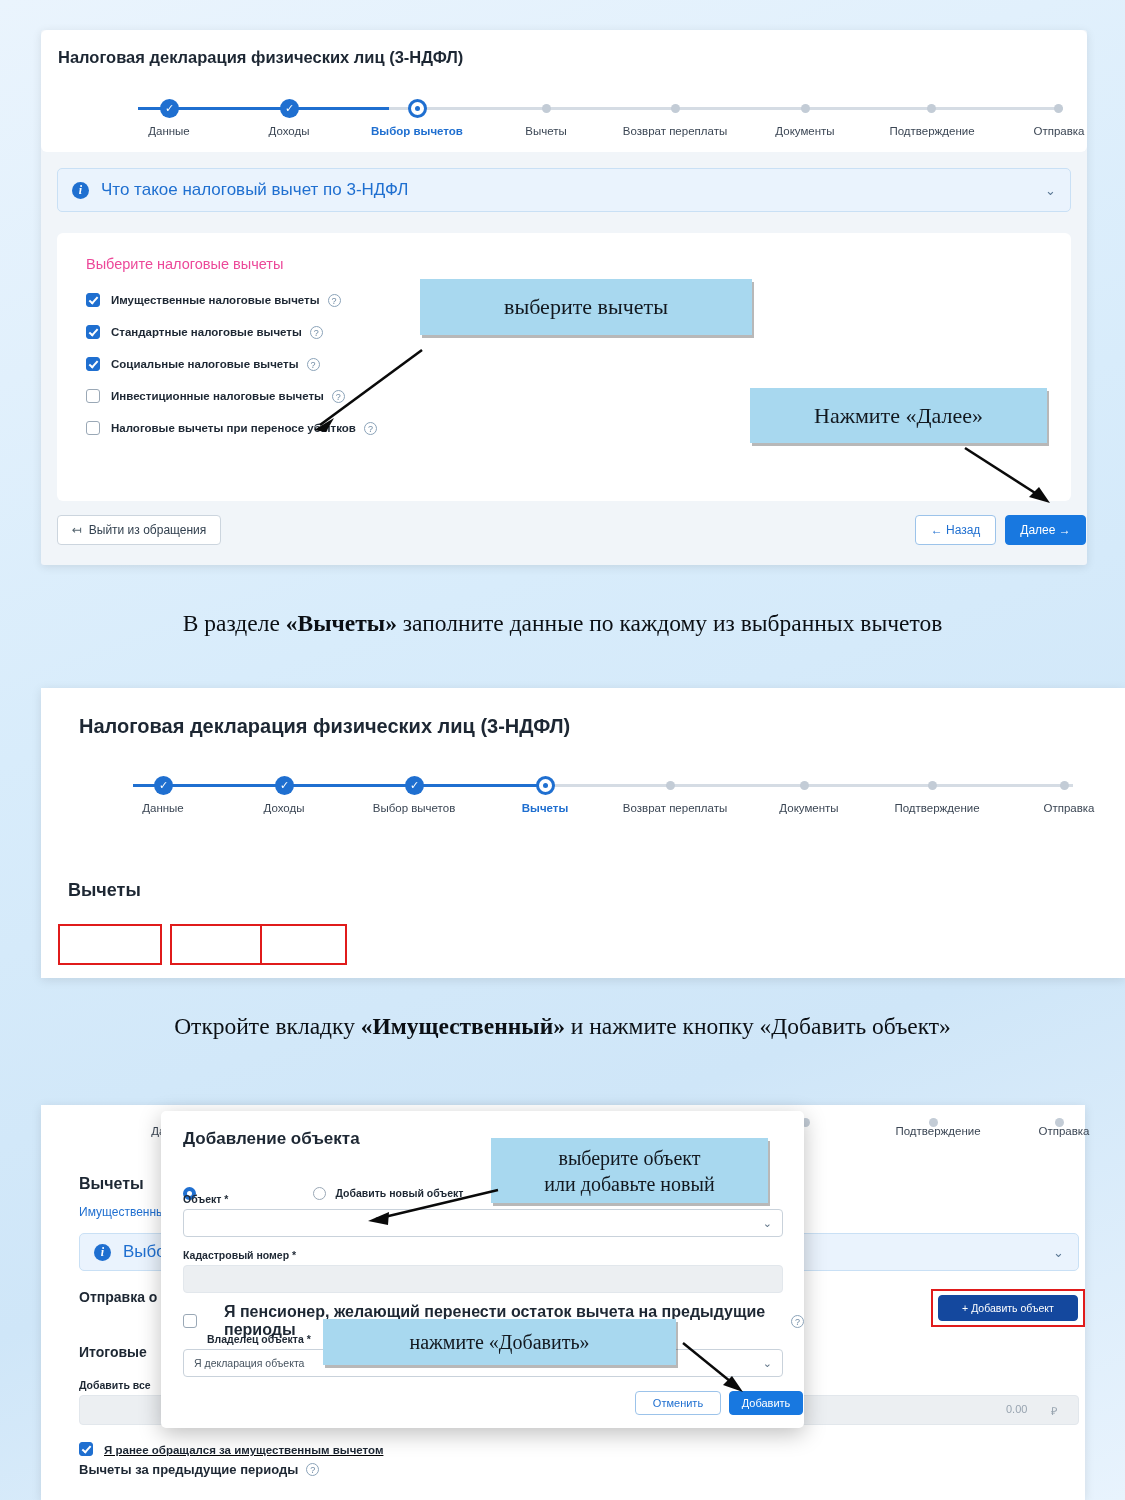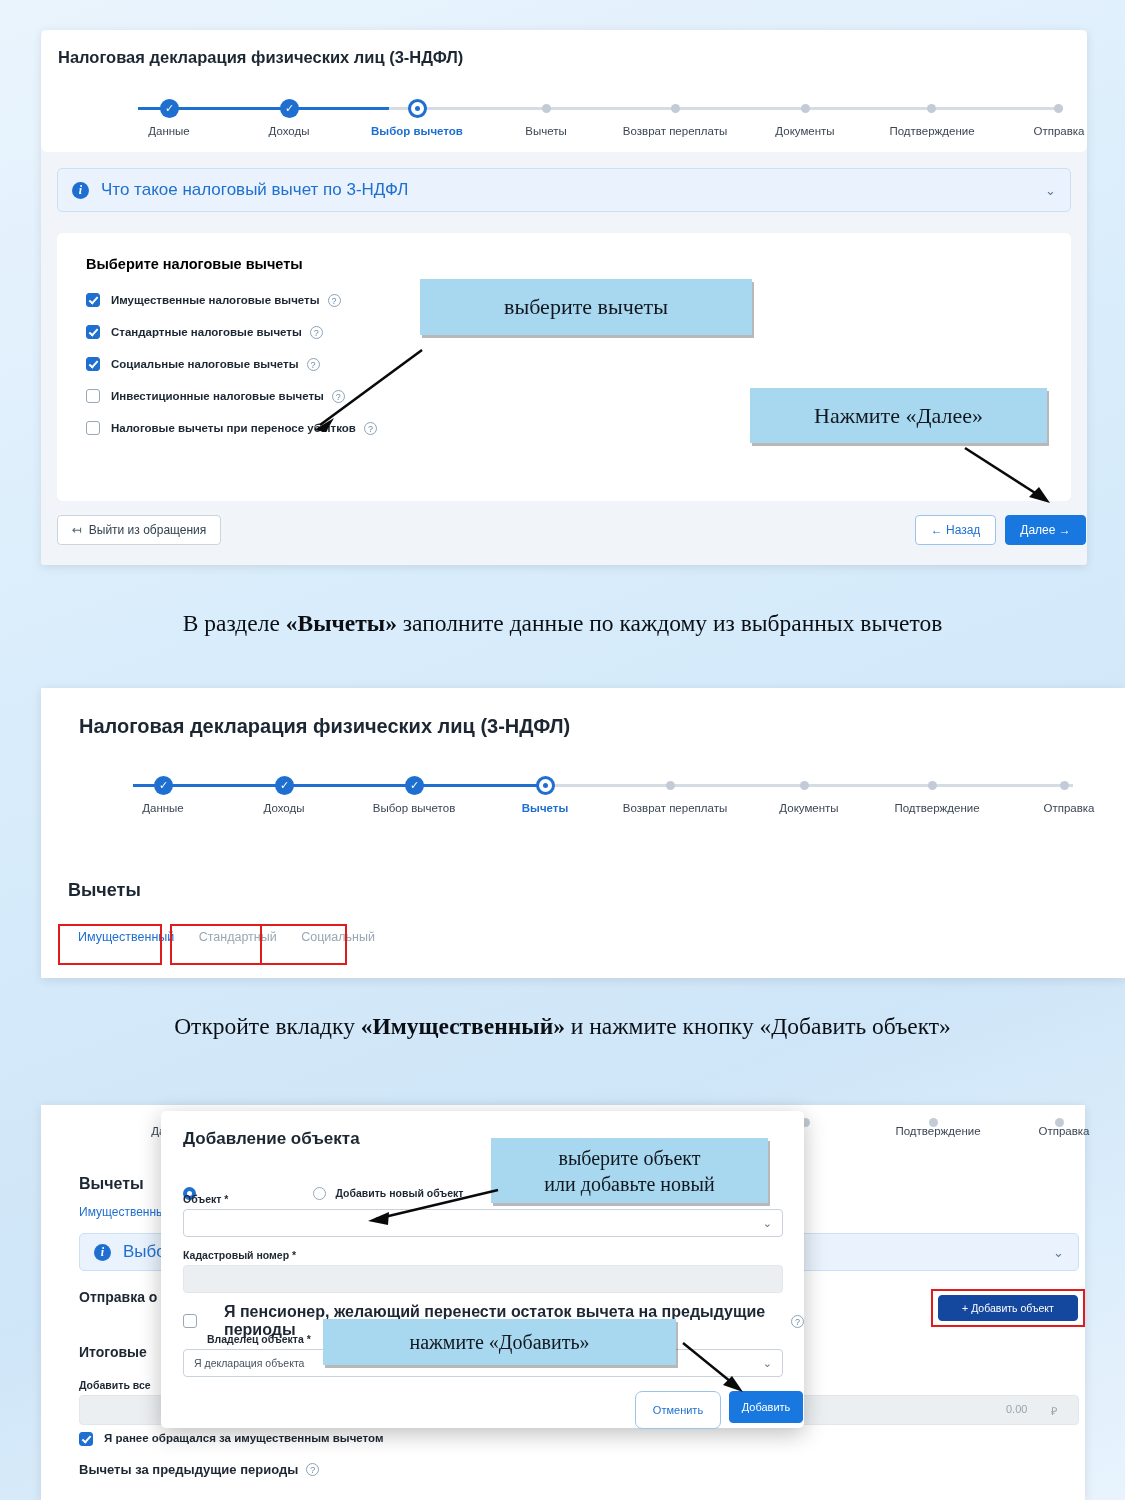--- a/index.html
+++ b/index.html
@@ -141,21 +141,21 @@
     </div>
   </div>
 
   <div class="info-bar" style="left:16px;top:138px;width:1014px;height:44px;">
     <div class="info-icon">i</div>
     <div class="info-text">Что такое налоговый вычет по 3-НДФЛ</div>
     <div class="chev">⌄</div>
   </div>
 
   <div class="card" style="position:absolute;left:16px;top:203px;width:1014px;height:268px;">
-    <div style="position:absolute;left:29px;top:23px;font-size:14.5px;font-weight:bold;color:#000000;">Выберите налоговые вычеты</div>
+    <div style="position:absolute;left:29px;top:23px;font-size:14.5px;font-weight:normal;color:#ec4899;">Выберите налоговые вычеты</div>
 
     <div style="position:absolute;left:29px;top:60px;">
       <div class="cb-row">
         <div class="cb checked"></div>
         <div class="cb-label">Имущественные налоговые вычеты</div>
         <div class="qmark">?</div>
       </div>
       <div class="cb-row">
         <div class="cb checked"></div>
         <div class="cb-label">Стандартные налоговые вычеты</div>
@@ -227,25 +227,20 @@
       <div class="step-label" style="left:542px;">Возврат переплаты</div>
       <div class="step-label" style="left:676px;">Документы</div>
       <div class="step-label" style="left:804px;">Подтверждение</div>
       <div class="step-label" style="left:936px;">Отправка</div>
     </div>
   </div>
 
   <div style="position:absolute;left:0;top:172px;width:1084px;height:118px;background:#fff;">
     <div style="position:absolute;left:27px;top:20px;font-size:18px;font-weight:bold;color:#1d2733;">Вычеты</div>
 
-    <div style="position:absolute;left:27px;top:64px;">
-      <span class="tab active">Имущественный</span>
-      <span class="tab idle">Стандартный</span>
-      <span class="tab idle">Социальный</span>
-    </div>
   </div>
 
   <div class="tab-box" style="left:17px;top:236px;width:104px;height:41px;"></div>
   <div class="tab-box" style="left:129px;top:236px;width:92px;height:41px;"></div>
   <div class="tab-box" style="left:219px;top:236px;width:87px;height:41px;"></div>
 </div>
 
 <div class="caption" style="left:55px;top:1010px;width:1015px;">
   <span>Откройте вкладку </span><b>«Имущественный»</b><span> и нажмите кнопку «Добавить объект»</span>
 </div>
@@ -276,21 +271,21 @@
       <div class="chev">⌄</div>
     </div>
 
     <div style="position:absolute;left:38px;top:122px;font-size:14px;font-weight:bold;color:#1d2733;">Отправка о</div>
     <div style="position:absolute;left:38px;top:177px;font-size:14px;font-weight:bold;color:#1d2733;">Итоговые</div>
     <div style="position:absolute;left:38px;top:212px;font-size:10.5px;font-weight:bold;color:#1d2733;">Добавить все</div>
     <div class="input-grey" style="position:absolute;left:38px;top:228px;width:1000px;height:30px;"></div>
     <div style="position:absolute;left:965px;top:236px;font-size:11px;color:#98a4b0;">0.00</div>
     <div style="position:absolute;left:1010px;top:236px;font-size:11px;color:#98a4b0;">₽</div>
 
-    <div style="position:absolute;left:38px;top:265px;display:flex;align-items:flex-start;">
+    <div style="position:absolute;left:38px;top:275px;display:flex;align-items:flex-end;text-decoration:underline;">
       <div class="cb checked"></div>
       <div class="cb-label">Я ранее обращался за имущественным вычетом</div>
     </div>
     <div style="position:absolute;left:38px;top:295px;display:flex;align-items:center;">
       <span style="font-size:13px;font-weight:bold;color:#1d2733;">Вычеты за предыдущие периоды</span>
       <span class="qmark">?</span>
     </div>
 
     <div class="btn btn-primary" style="position:absolute;left:897px;top:128px;width:140px;height:26px;font-size:10.5px;background:#14489e;border-color:#14489e;">+  Добавить объект</div>
     <div class="tab-box" style="position:absolute;left:890px;top:122px;width:154px;height:38px;"></div>
@@ -320,22 +315,22 @@
       <span style="font-size:16px;font-weight:bold;color:#1d2733;margin-left:27px;">Я пенсионер, желающий перенести остаток вычета на предыдущие периоды</span>
       <span class="qmark">?</span>
     </div>
 
     <div class="field-label" style="position:absolute;left:22px;top:222px;margin-left:24px;">Владелец объекта *</div>
     <div class="select" style="position:absolute;left:22px;top:238px;width:600px;height:28px;">
       <span>Я декларация объекта</span>
       <span style="margin-left:auto;color:#5e7386;font-size:11px;">⌄</span>
     </div>
 
-    <div class="btn btn-outline" style="position:absolute;left:474px;top:280px;width:86px;height:38px;font-size:11px;border-radius:7px;">Отменить</div>
-    <div class="btn btn-primary" style="position:absolute;left:568px;top:280px;width:74px;height:32px;font-size:11px;">Добавить</div>
+    <div class="btn btn-outline" style="position:absolute;left:474px;top:280px;width:86px;height:24px;font-size:11px;">Отменить</div>
+    <div class="btn btn-primary" style="position:absolute;left:568px;top:280px;width:74px;height:24px;font-size:11px;">Добавить</div>
   </div>
 </div>
 
 <div class="callout" style="left:491px;top:1138px;width:277px;height:65px;font-size:20px;flex-direction:column;line-height:26px;">
   <span>выберите объект</span>
   <span>или добавьте новый</span>
 </div>
 <div class="callout" style="left:323px;top:1319px;width:353px;height:46px;font-size:20px;">нажмите «Добавить»</div>
 
 <svg class="arrow-svg" style="left:358px;top:1185px;width:145px;height:45px;">

